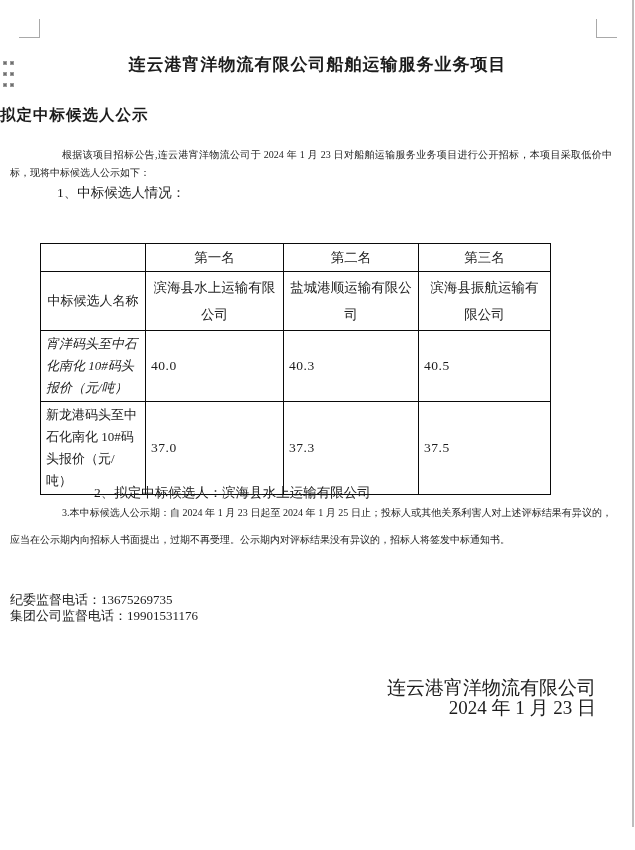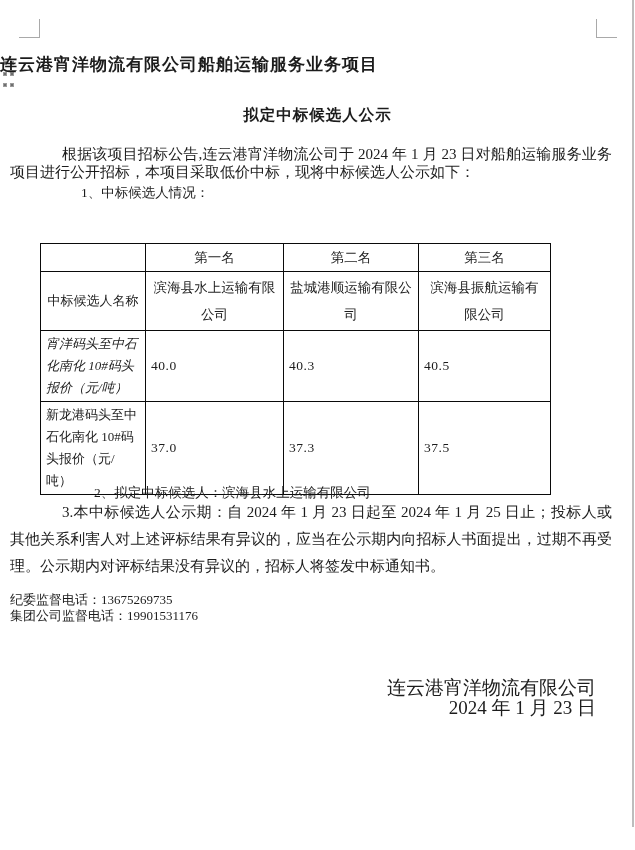--- a/index.html
+++ b/index.html
@@ -35,32 +35,32 @@
     border-left: 1px solid #a9a9a9; border-bottom: 1px solid #a9a9a9;
   }
 
   .page-edge-line {
     position: absolute; left: 632px; top: 0; width: 2px; height: 827px;
     background: #bdbdbd;
   }
 
   .doc-title {
     position: absolute; left: 0; top: 53px; width: 635px;
-    font-size: 17px; font-weight: bold;
+    text-align: center; font-size: 17px; font-weight: bold;
     letter-spacing: 1px; line-height: 24px;
   }
   .doc-subtitle {
     position: absolute; left: 0; top: 104px; width: 635px;
-    text-align: center; font-size: 15.5px; font-weight: bold;
+    text-align: left; font-size: 15.5px; font-weight: bold;
     letter-spacing: 1px; line-height: 22px;
   }
 
-  .para { position: absolute; left: 10px; width: 602px; font-size: 15px; }
+  .para { position: absolute; left: 10px; width: 602px; font-size: 10px; }
   .para-intro { top: 146px; line-height: 17.5px; text-align: justify; text-indent: 52px; }
-  .item1 { position: absolute; left: 57px; top: 184px; font-size: 13.5px; line-height: 17.5px; margin-left: 24px; }
+  .item1 { position: absolute; left: 57px; top: 184px; font-size: 13.5px; line-height: 17.5px; }
   .item2 { position: absolute; left: 62px; top: 484px; font-size: 13.5px; line-height: 17.5px; margin-left: 32px; }
   .para-item3 { top: 499px; line-height: 27px; text-align: justify; text-indent: 52px; }
 
   .phones {
     position: absolute; left: 10px; top: 584px; width: 480px;
     font-size: 13px; line-height: 15.5px; margin-top: 8px;
   }
 
   .signature {
     position: absolute; right: 39px; top: 678px; width: 400px;

